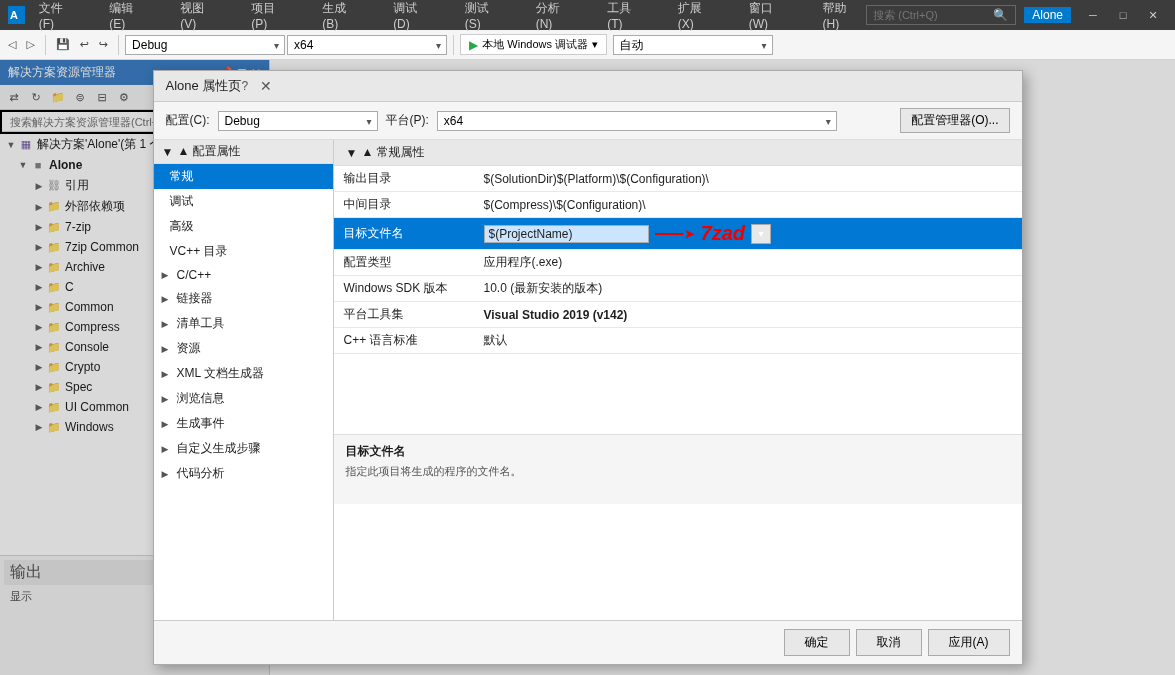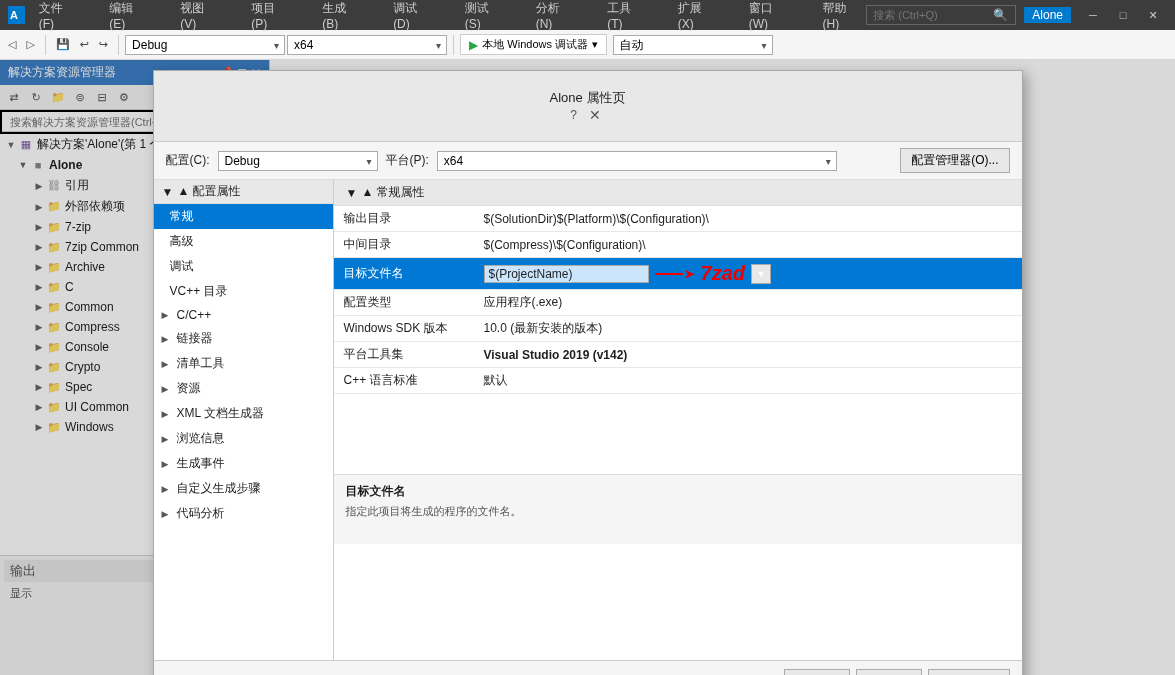--- a/index.html
+++ b/index.html
@@ -198,21 +198,21 @@
     .icon-folder { color: #f0c040; }
     .se-bottom {
       height: 120px;
       background: #f5f5f5;
       border-top: 1px solid #d4d4d4;
       padding: 4px;
     }
     .se-bottom-header {
       background: #e8e8e8;
       padding: 2px 6px;
-      font-size: 13px;
+      font-size: 16px;
       color: #555;
       margin-bottom: 2px;
     }
 
     
     .modal-overlay {
       position: absolute;
       top: 60px;
       left: 0;
       right: 0;
@@ -225,26 +225,25 @@
     }
     .modal {
       background: #f5f5f5;
       border: 1px solid #aaa;
       box-shadow: 4px 4px 12px rgba(0,0,0,0.3);
       width: 870px;
       margin-top: 10px;
     }
     .modal-title-bar {
       background: #e8e8e8;
-      padding: 18px 12px;
+      padding: 6px 12px;
       display: flex;
       align-items: center;
       justify-content: flex-start;
       border-bottom: 1px solid #ccc;
-      flex-direction: column;
     }
     .modal-title {
       font-size: 13px;
       color: #1e1e1e;
       font-weight: normal;
     }
     .modal-close-btn {
       cursor: pointer;
       font-size: 14px;
       color: #555;
@@ -653,22 +652,22 @@
     </div>
 
     <div class="modal-body">
 
       <div class="prop-tree">
         <div class="prop-tree-header">
           <span>▼</span>
           <span>▲ 配置属性</span>
         </div>
         <div class="prop-tree-item selected">常规</div>
+        <div class="prop-tree-item">调试</div>
         <div class="prop-tree-item">高级</div>
-        <div class="prop-tree-item">调试</div>
         <div class="prop-tree-item">VC++ 目录</div>
         <div class="prop-tree-item has-children">
           <span class="tree-expand">▶</span>
           <span>C/C++</span>
         </div>
         <div class="prop-tree-item has-children">
           <span class="tree-expand">▶</span>
           <span>链接器</span>
         </div>
         <div class="prop-tree-item has-children">

